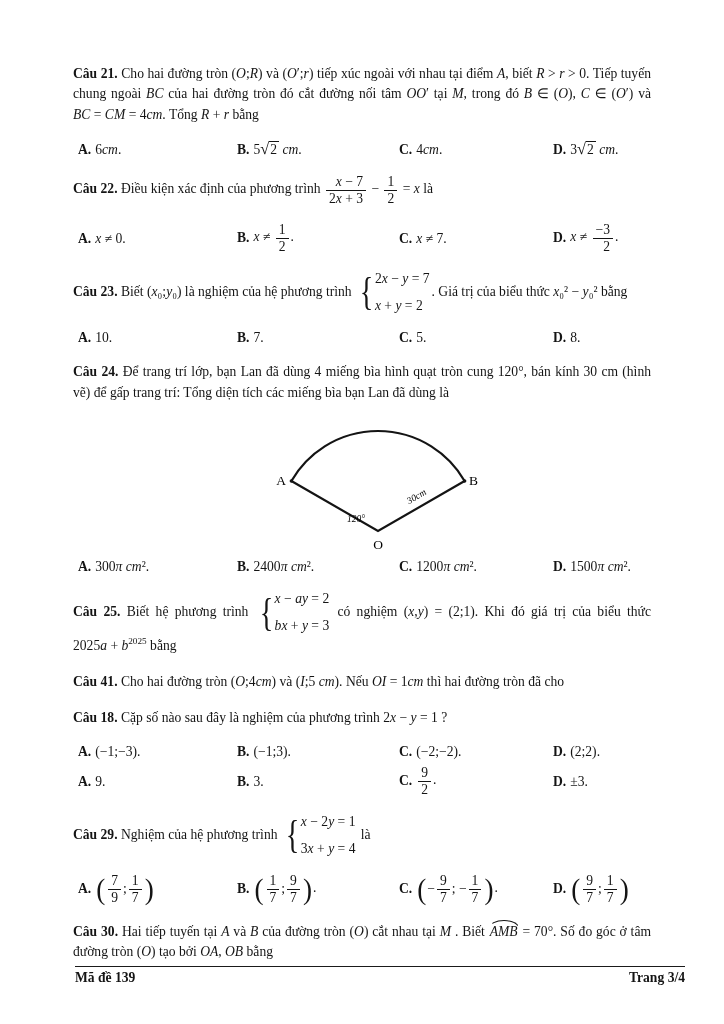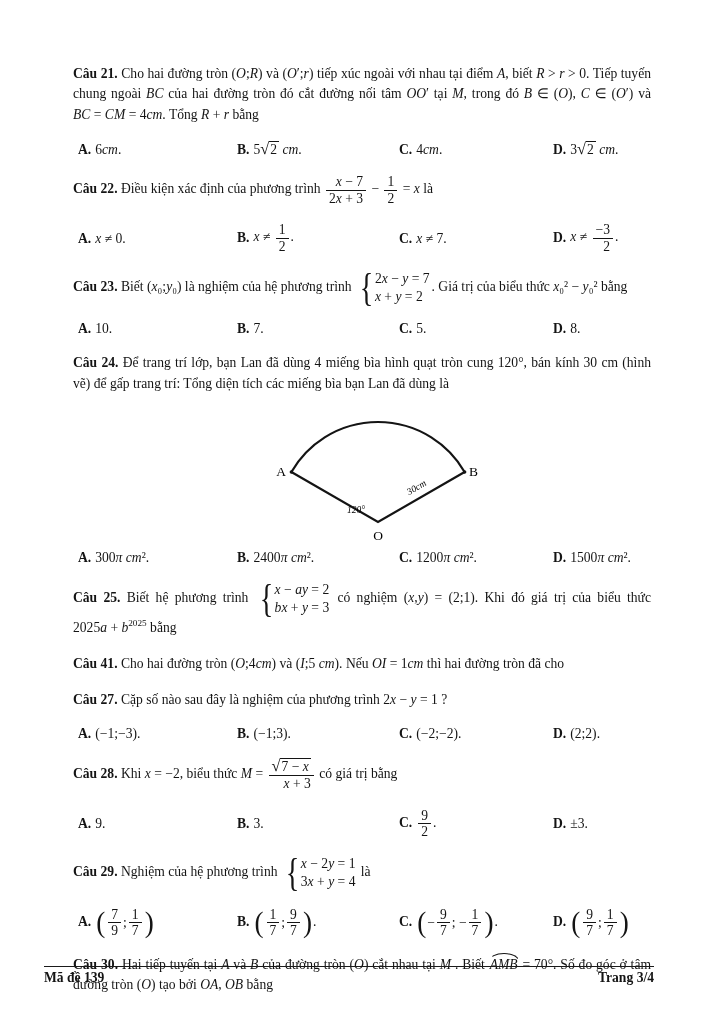--- a/index.html
+++ b/index.html
@@ -17,31 +17,31 @@
   i{font-family:"Liberation Serif",serif;}
   .m{white-space:nowrap;}
   .frac{display:inline-flex;flex-direction:column;text-align:right;vertical-align:middle;margin:0 2px;line-height:1.15;}
   .frac>.num{border-bottom:1.1px solid #141414;padding:0 3px;display:block;}
   .frac>.den{padding:0 3px;display:block;}
   .sqrt{white-space:nowrap;}
   .rsign{font-size:1.2em;line-height:1;}
   .rbar{display:inline-block;border-top:1.2px solid #141414;padding:0 2px 0 1px;}
   .sys{display:inline-flex;align-items:center;vertical-align:middle;margin:0 2px;}
   .sysbrace{font-size:2.9em;font-weight:400;line-height:0;transform:scaleX(.72);display:inline-block;margin-right:-1px;}
-  .syslines{display:inline-flex;flex-direction:column;gap:2px;line-height:1.2;text-align:left;}
+  .syslines{display:inline-flex;flex-direction:column;gap:11px;line-height:1.2;text-align:left;}
   .ptuple{display:inline-flex;align-items:center;vertical-align:middle;}
   .bigp{font-size:2em;line-height:1;transform:scaleY(1.12);display:inline-block;margin:0 1px;font-weight:400;}
   sup{font-size:.68em;}
   .hat{position:relative;padding:0 1px;}
   .hat::before{content:"";position:absolute;top:-4px;left:0;right:0;height:6px;
     border:1.2px solid transparent;border-top-color:#141414;border-radius:50%/100% 100% 0 0;}
   .figwrap{width:220px;margin:3px auto 2px auto;transform:translateX(16px);}
   .flabel{font-size:13.5px;font-family:"Liberation Serif",serif;}
   .fsmall{font-size:9.5px;font-style:italic;font-family:"Liberation Serif",serif;}
-  .footer{position:absolute;left:44px;width:610px;top:966px;border-top:1.4px solid #1a1a1a;
+  .footer{position:absolute;left:75px;width:610px;top:966px;border-top:1.4px solid #1a1a1a;
     display:flex;justify-content:space-between;padding-top:3px;font-weight:bold;}
 </style>
 </head>
 <body>
 
 <main class="page">
     <section class="q">
       <p class="qbody"><b class="qlabel">Câu 21. </b>Cho hai đường tròn <span class="m">(<i>O</i>;<i>R</i>)</span> và <span class="m">(<i>O</i>′;<i>r</i>)</span> tiếp xúc ngoài với nhau tại điểm <span class="m"><i>A</i></span>, biết <span class="m"><i>R</i> &gt; <i>r</i> &gt; 0</span>. Tiếp tuyến chung ngoài <span class="m"><i>BC</i></span> của hai đường tròn đó cắt đường nối tâm <span class="m"><i>OO</i>′</span> tại <span class="m"><i>M</i></span>, trong đó <span class="m"><i>B</i> ∈ (<i>O</i>)</span>, <span class="m"><i>C</i> ∈ (<i>O</i>′)</span> và <span class="m"><i>BC</i> = <i>CM</i> = 4<i>cm</i></span>. Tổng <span class="m"><i>R</i> + <i>r</i></span> bằng</p>
       <div class="opts">
         <span class="opt"><b>A.</b><span class="m">6<i>cm</i></span>.</span>
@@ -114,33 +114,29 @@
           <span class="syslines">
             <span class="sysline m"><i>x</i> − <i>ay</i> = 2</span>
             <span class="sysline m"><i>bx</i> + <i>y</i> = 3</span>
           </span>
         </span> có nghiệm <span class="m">(<i>x</i>,<i>y</i>) = (2;1)</span>. Khi đó giá trị của biểu thức <span class="m">2025<i>a</i> + <i>b</i></span><sup>2025</sup> bằng</p>
     </section>
     <section class="q">
       <p class="qbody"><b class="qlabel">Câu 41. </b>Cho hai đường tròn <span class="m">(<i>O</i>;4<i>cm</i>)</span> và <span class="m">(<i>I</i>;5 <i>cm</i>)</span>. Nếu <span class="m"><i>OI</i> = 1<i>cm</i></span> thì hai đường tròn đã cho</p>
     </section>
     <section class="q">
-      <p class="qbody"><b class="qlabel">Câu 27. </b>Cặp số nào sau đây là nghiệm của phương trình <span class="m">2<i>x</i> − <i>y</i> = 1</span> ?</p>
+      <p class="qbody"><b class="qlabel">Câu 18. </b>Cặp số nào sau đây là nghiệm của phương trình <span class="m">2<i>x</i> − <i>y</i> = 1</span> ?</p>
       <div class="opts">
         <span class="opt"><b>A.</b><span class="m">(−1;−3)</span>.</span>
         <span class="opt"><b>B.</b><span class="m">(−1;3)</span>.</span>
         <span class="opt"><b>C.</b><span class="m">(−2;−2)</span>.</span>
         <span class="opt"><b>D.</b><span class="m">(2;2)</span>.</span>
       </div>
     </section>
     <section class="q">
-      <p class="qbody"><b class="qlabel">Câu 28. </b>Khi <span class="m"><i>x</i> = −2</span>, biểu thức <span class="m"><i>M</i> = </span><span class="frac">
-          <span class="num"><span class="sqrt"><span class="rsign">√</span><span class="rbar">7 − <i>x</i></span></span></span>
-          <span class="den"><i>x</i> + 3</span>
-        </span> có giá trị bằng</p>
       <div class="opts">
         <span class="opt"><b>A.</b>9.</span>
         <span class="opt"><b>B.</b>3.</span>
         <span class="opt"><b>C.</b><span class="frac">
             <span class="num">9</span>
             <span class="den">2</span>
           </span>.</span>
         <span class="opt"><b>D.</b><span class="m">±3</span>.</span>
       </div>
     </section>

